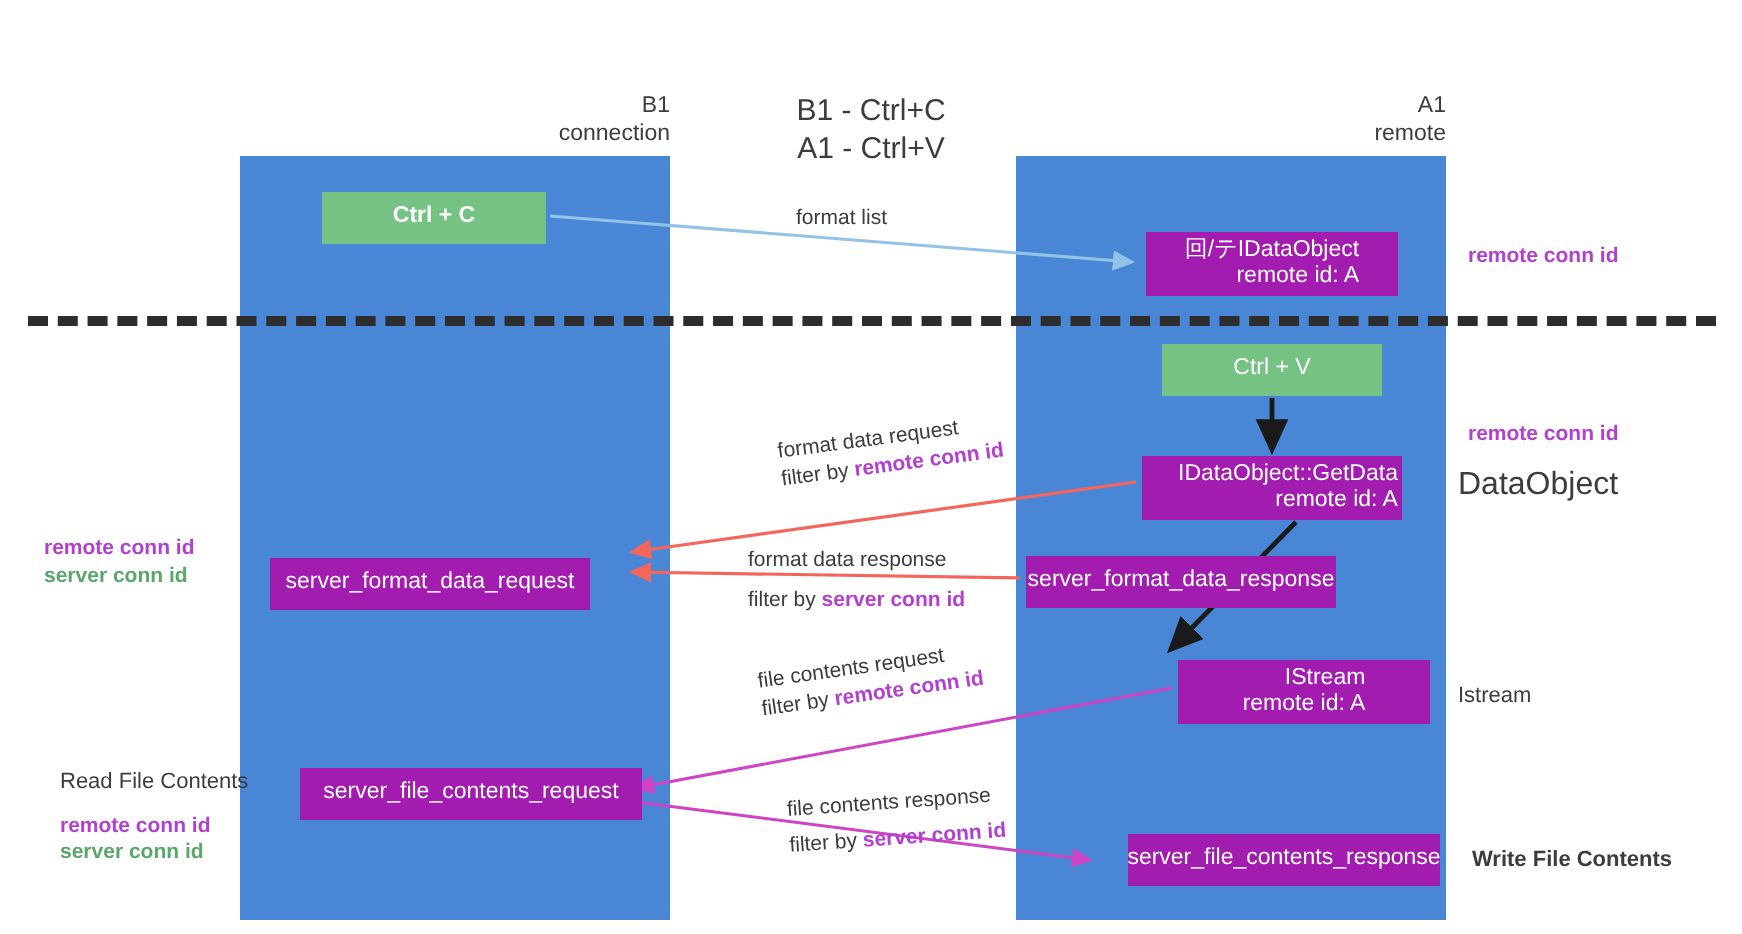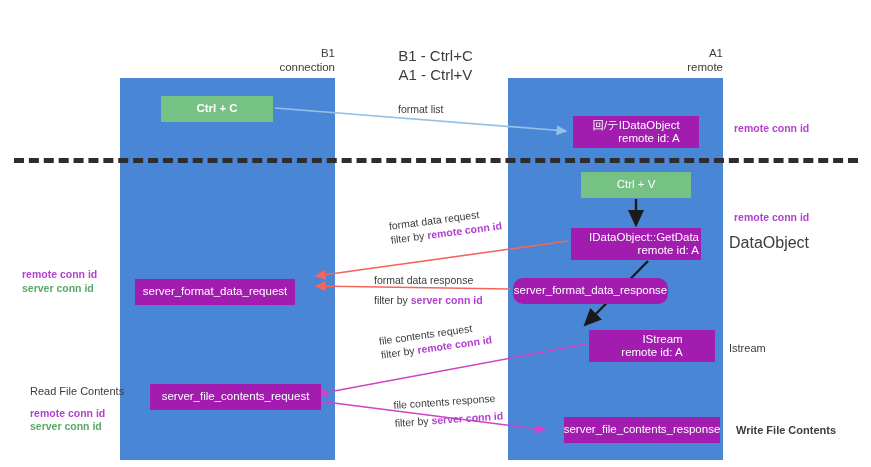--- a/index.html
+++ b/index.html
@@ -39,21 +39,21 @@
   }
   .node.green{background:#76c284;}
   .node.orange{background:#a21caf;}
 
   #n-ctrlc{left:161px;top:96px;width:112px;height:26px;font-weight:bold;}
   #n-ctrlv{left:581px;top:172px;width:110px;height:26px;font-weight:normal;}
   #n-idataobject{left:573px;top:116px;width:126px;height:32px;}
   #n-getdata{left:571px;top:228px;width:130px;height:32px;padding-left:22px;}
   #n-istream{left:589px;top:330px;width:126px;height:32px;}
   #n-sfdreq{left:135px;top:267px;width:160px;height:26px;margin-top:12px;}
-  #n-sfdres{left:513px;top:278px;width:155px;height:26px;border-radius:10px;}
+  #n-sfdres{left:513px;top:278px;width:155px;height:26px;}
   #n-sfcreq{left:150px;top:384px;width:171px;height:26px;}
   #n-sfcres{left:564px;top:417px;width:156px;height:26px;}
 
   
   .side{position:absolute;font-size:10.5px;line-height:13.5px;}
   .purple{color:#b23fd0;font-weight:bold;}
   .green-t{color:#59a86a;font-weight:bold;}
   .plain{color:#3c3c3c;}
 
   #s-remote1{left:734px;top:122px;}

